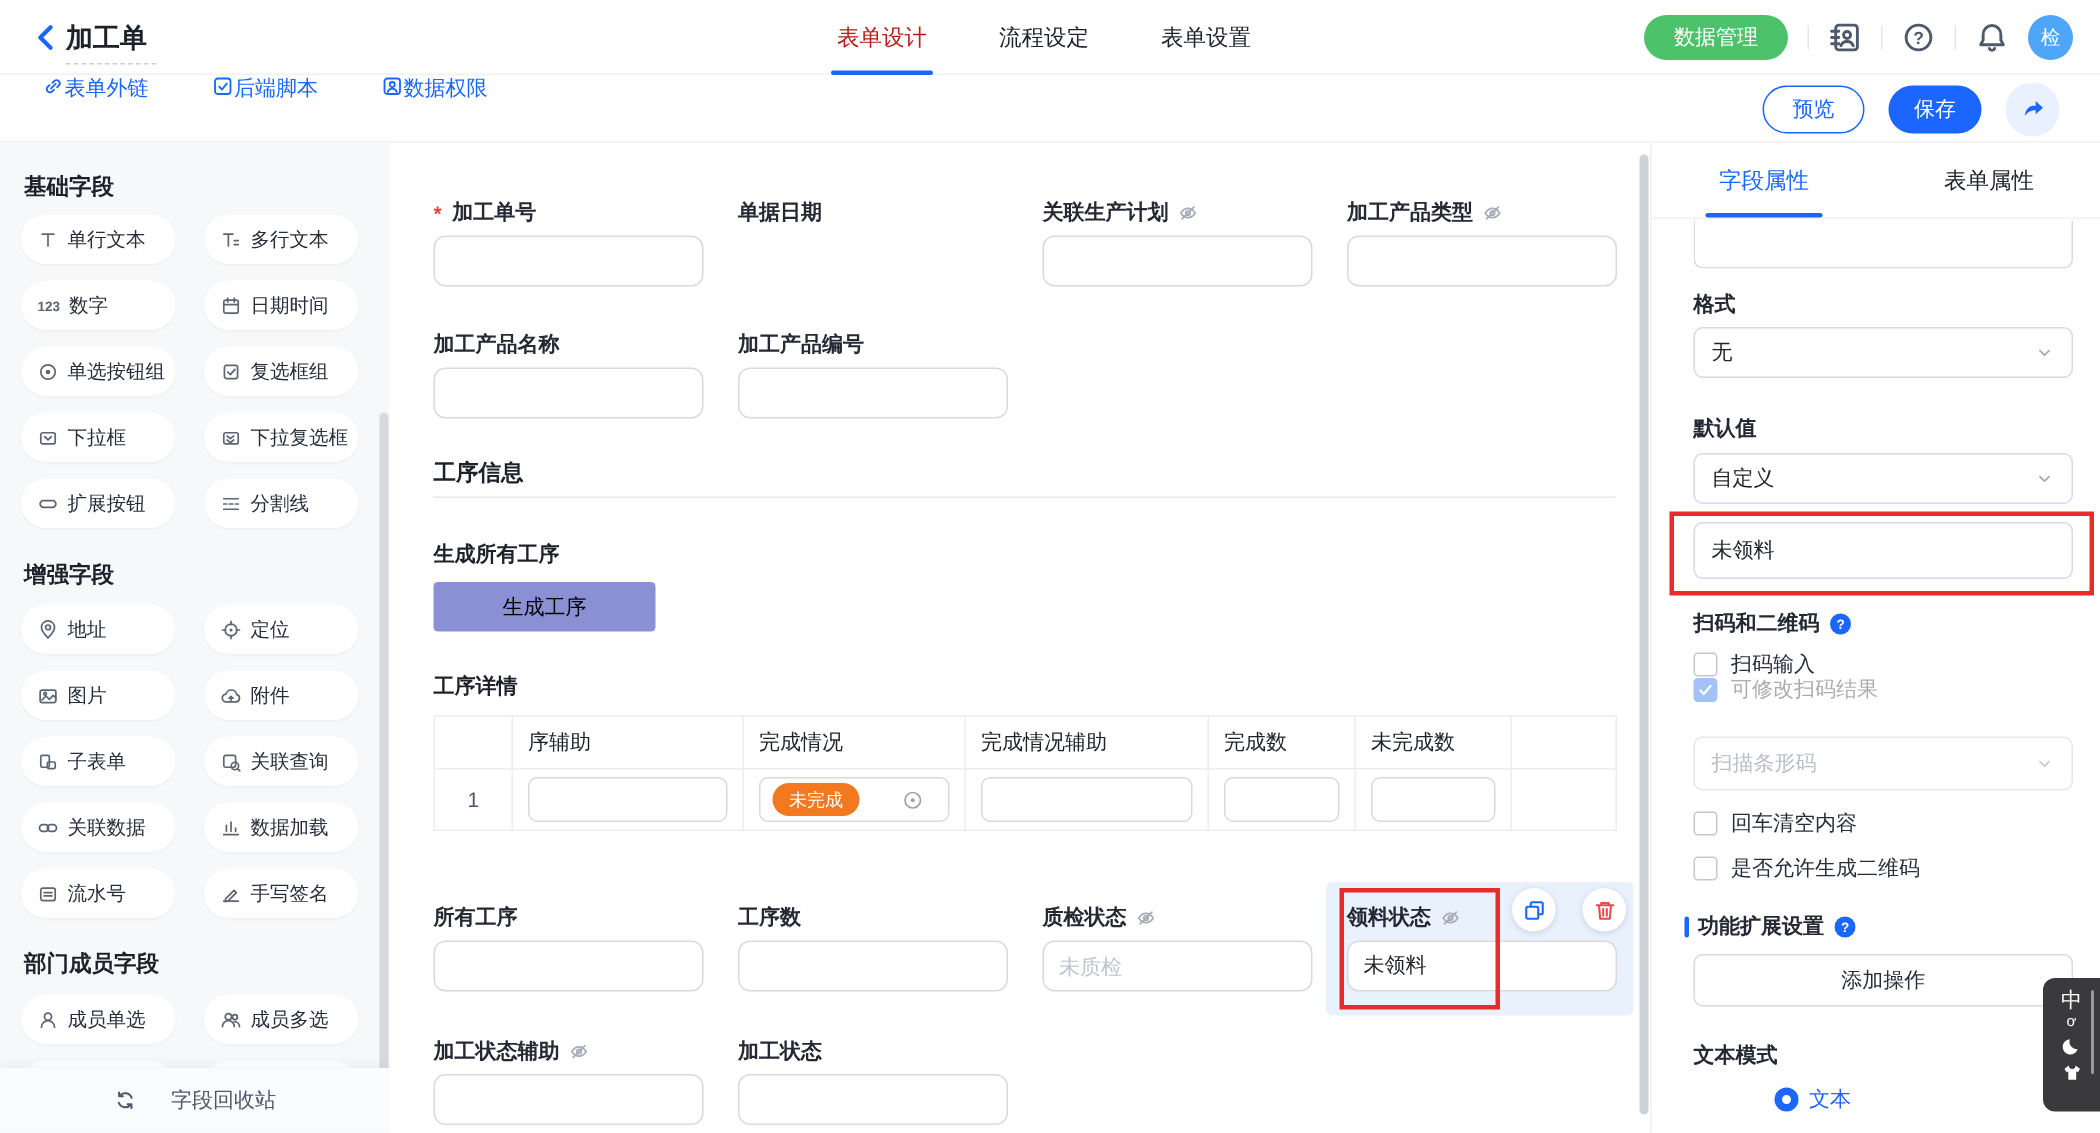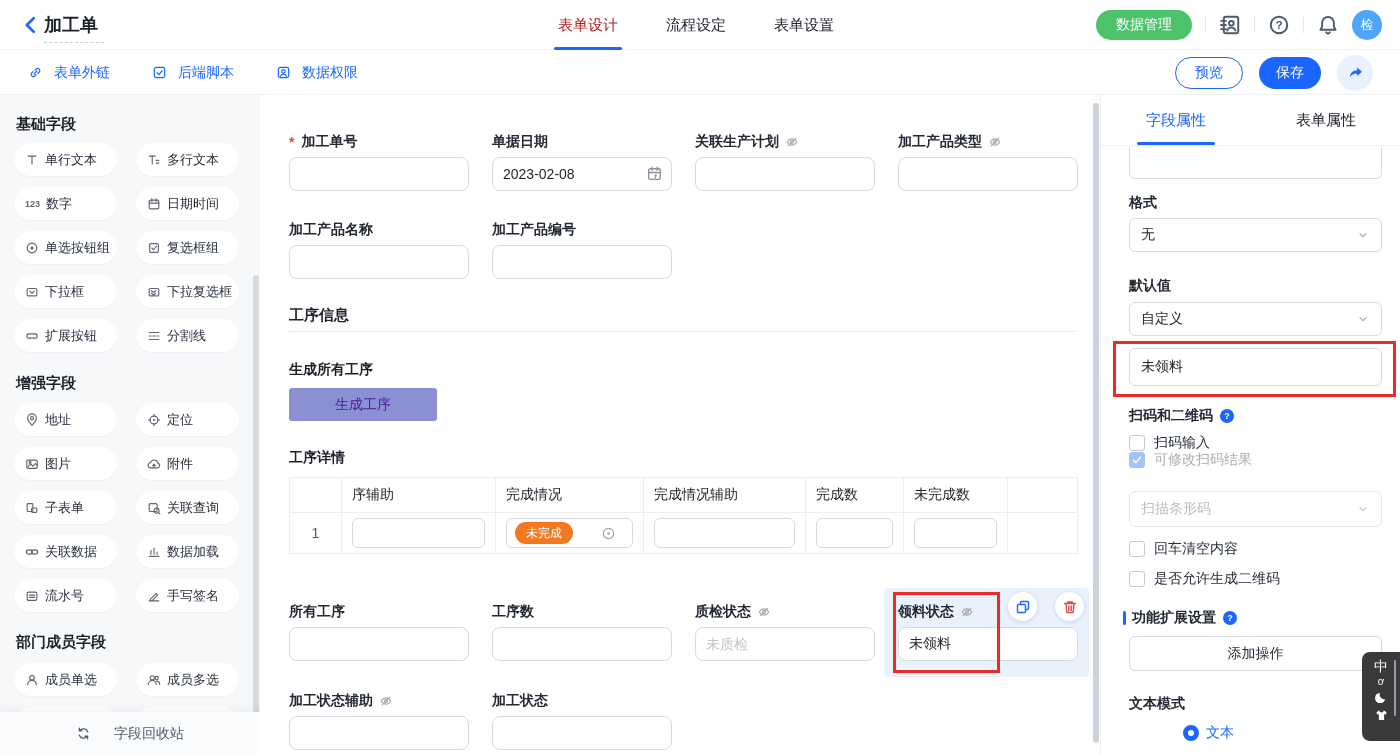--- a/index.html
+++ b/index.html
@@ -22,21 +22,21 @@
   .tab.active:after { content:""; position:absolute; left:-4px; right:-4px; bottom:0; height:3px; background:#1a66ff; border-radius:2px; }
   .hdr-right { position:absolute; right:18px; top:0; height:50px; display:flex; align-items:center; gap:13px; }
   .btn-green { height:30px; padding:0 20px; border-radius:15px; background:#4cc36a; color:#fff; font-size:14px; display:flex; align-items:center; border:none; cursor:pointer; }
   .vdiv { width:1px; height:16px; background:#e5e6eb; }
   .hicon { width:22px; height:22px; cursor:pointer; }
   .avatar { width:30px; height:30px; border-radius:50%; background:#4da6f7; color:#fff; font-size:13px; display:flex; align-items:center; justify-content:center; cursor:pointer; }
 
   
   .tbar { position:absolute; left:0; top:50px; width:1400px; height:45px; background:#fff; border-bottom:1px solid #f0f1f3; z-index:19; }
   .tlinks { position:absolute; left:28px; top:0; height:45px; display:flex; gap:42px; }
-  .tlink { display:flex; align-items:center; gap:11px; color:#1a66ff; font-size:14px; cursor:pointer; }
+  .tlink { display:flex; gap:0; color:#1a66ff; font-size:14px; cursor:pointer; }
   .tbtns { position:absolute; right:27px; top:0; height:45px; display:flex; align-items:center; gap:16px; }
   .btn-preview { width:68px; height:32px; border-radius:16px; border:1px solid #1a66ff; color:#1a66ff; background:#fff; font-size:14px; cursor:pointer; }
   .btn-save { width:62px; height:32px; border-radius:16px; border:none; color:#ffffff; background:#1a66ff; font-size:14px; cursor:pointer; }
   .btn-share { width:36px; height:36px; border-radius:50%; background:#e9f1fe; border:none; display:flex; align-items:center; justify-content:center; cursor:pointer; }
 
   
   .sb { position:absolute; left:0; top:95px; width:260px; height:660px; background:#f7f8fa; overflow:hidden; }
   .sb-sec { position:absolute; left:16px; font-size:15px; font-weight:bold; color:#1d2129; }
   .pill { position:absolute; width:103px; height:33px; background:#fff; border-radius:17px; display:flex; align-items:center; padding-left:11px; gap:6px; font-size:13px; color:#272e3b; cursor:pointer; box-shadow:0 1px 2px rgba(20,30,60,.04); white-space:nowrap; }
   .pill .num { font-size:9px; font-weight:bold; color:#5e6572; letter-spacing:0; }
@@ -48,21 +48,21 @@
   .cv-scroll { position:absolute; left:833px; top:8px; width:6px; height:640px; background:#cdd1d8; border-radius:3px; }
   .c-row { position:absolute; left:29px; display:grid; grid-template-columns:repeat(4,180px); column-gap:23px; }
   .flabel { font-size:14px; font-weight:bold; color:#242933; height:20px; display:flex; align-items:center; gap:6px; margin-bottom:5px; white-space:nowrap; }
   .req { color:#e8443c; margin-right:1px; }
   .fin { width:100%; height:34px; border:1px solid #d8dadf; border-radius:8px; background:#fff; font-size:14px; color:#1f2329; padding:0 10px; outline:none; font-family:inherit; }
   .fin::placeholder { color:#bfc4cc; }
   .finw { position:relative; }
   .finw .cal { position:absolute; right:9px; top:8px; }
   .sec-title { position:absolute; left:29px; font-size:15px; font-weight:bold; color:#1d2129; }
   .sec-div { position:absolute; left:29px; width:788px; border-bottom:1px solid #e7e9ed; }
-  .btn-gen { position:absolute; left:29px; top:293px; width:148px; height:33px; background:#8b90d5; border:none; border-radius:3px; color:#4c1d95; font-size:14px; cursor:pointer; }
+  .btn-gen { position:absolute; left:29px; top:293px; width:148px; height:33px; background:#8b90d5; border:none; border-radius:3px; color:#000000; font-size:14px; cursor:pointer; }
 
   .ptable { position:absolute; left:29px; top:382px; width:788px; border-collapse:collapse; table-layout:fixed; }
   .ptable th, .ptable td { border:1px solid #ebedf0; font-weight:normal; text-align:left; padding:0 10px; font-size:14px; color:#1d2129; }
   .ptable th { height:35px; }
   .ptable td { height:41px; }
   .cell-in { height:30px; border:1px solid #d8dadf; border-radius:6px; background:#fff; display:flex; align-items:center; padding:0 8px; gap:28px; }
   .badge { background:#f2791f; color:#fff; font-size:12px; height:22px; padding:0 11px; border-radius:12px; display:flex; align-items:center; }
 
   .sel-hl { position:absolute; left:624px; top:493px; width:205px; height:89px; background:#e9f1fd; border-radius:4px; }
   .mini-btn { position:absolute; width:29px; height:29px; border-radius:50%; background:#fff; box-shadow:0 1px 4px rgba(20,30,60,.15); display:flex; align-items:center; justify-content:center; cursor:pointer; }
@@ -362,29 +362,20 @@
       <div class="flabel">
           <span class="req">*</span>
           <span>加工单号</span>
         </div>
       <input class="fin" readonly="" style="">
     </div>
     <div class="fld">
       <div class="flabel">
           <span>单据日期</span>
         </div>
-      <div class="finw">
-        <input class="fin" readonly="" value="2023-02-08" style="">
-        <span class="cal">
-          <svg class="ic" viewBox="0 0 16 16" width="17" height="17" style="stroke:#8a919f">
-              <rect x="2.5" y="3.5" width="11" height="10" rx="1.5"></rect>
-              <path d="M2.5 7h11M5.5 2v3M10.5 2v3M8.5 9.5h1L8.5 12"></path>
-            </svg>
-        </span>
-      </div>
     </div>
     <div class="fld">
       <div class="flabel">
           <span>关联生产计划</span>
         <svg class="ic ic-light" viewBox="0 0 16 16" width="14" height="14">
             <path d="M2.5 8c1.5-2.4 3.4-3.6 5.5-3.6S12 5.6 13.5 8c-1.5 2.4-3.4 3.6-5.5 3.6S4 10.4 2.5 8z"></path>
             <circle cx="8" cy="8" r="1.7"></circle>
             <path d="M3.5 12.5l9-9"></path>
           </svg>
       </div>

